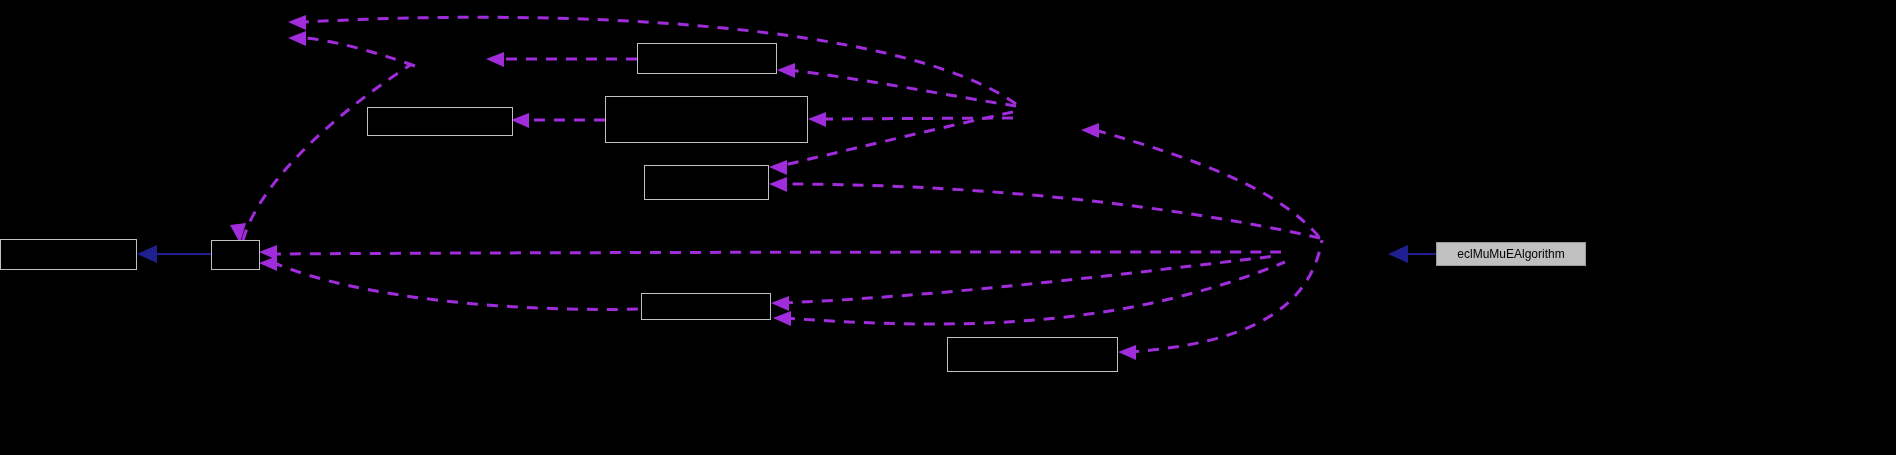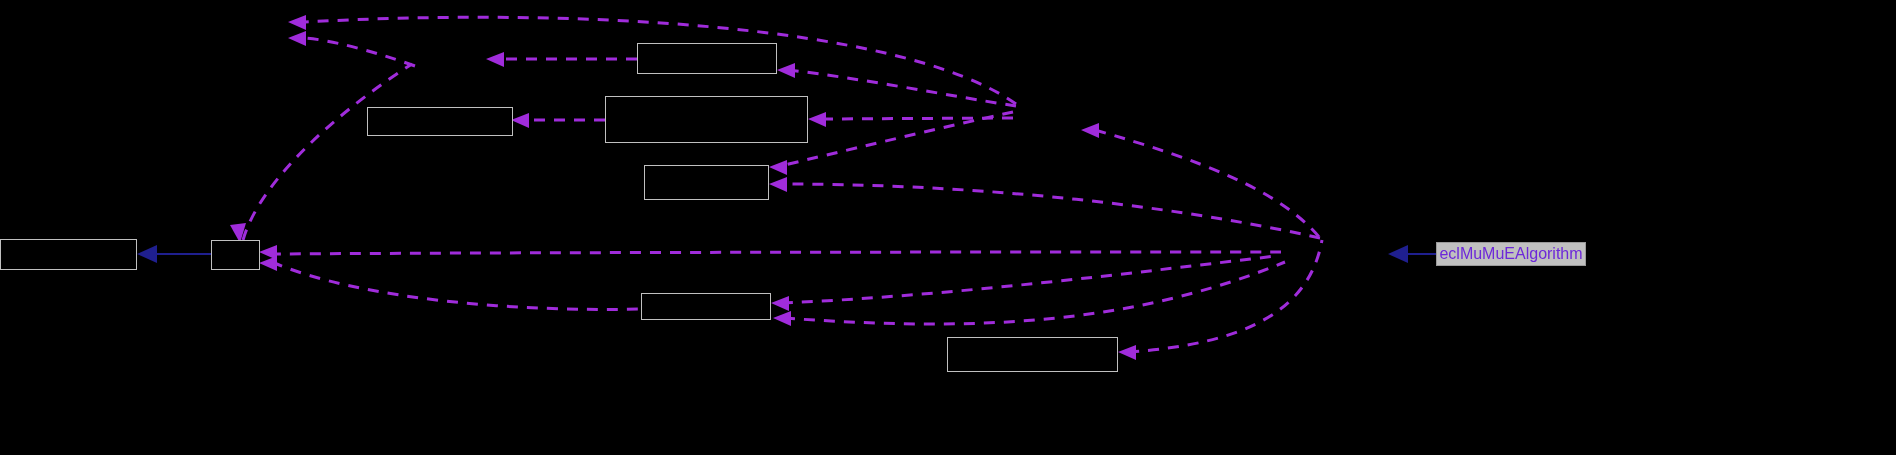--- a/index.html
+++ b/index.html
@@ -32,23 +32,23 @@
     background: #000000;
   }
   .node-box.labeled {
     background: #c0c0c0;
     border: 1px solid #9a9a9a;
     display: flex;
     align-items: center;
     justify-content: center;
   }
   .node-label {
-    color: #6d28d9;
+    color: #000000;
     font-family: "Liberation Sans", sans-serif;
-    font-size: 16px;
+    font-size: 12px;
     line-height: 1;
     white-space: nowrap;
     letter-spacing: 0px;
     text-align: center;
   }
 </style>
 </head>
 <body>
 
 <div id="graph-root">

